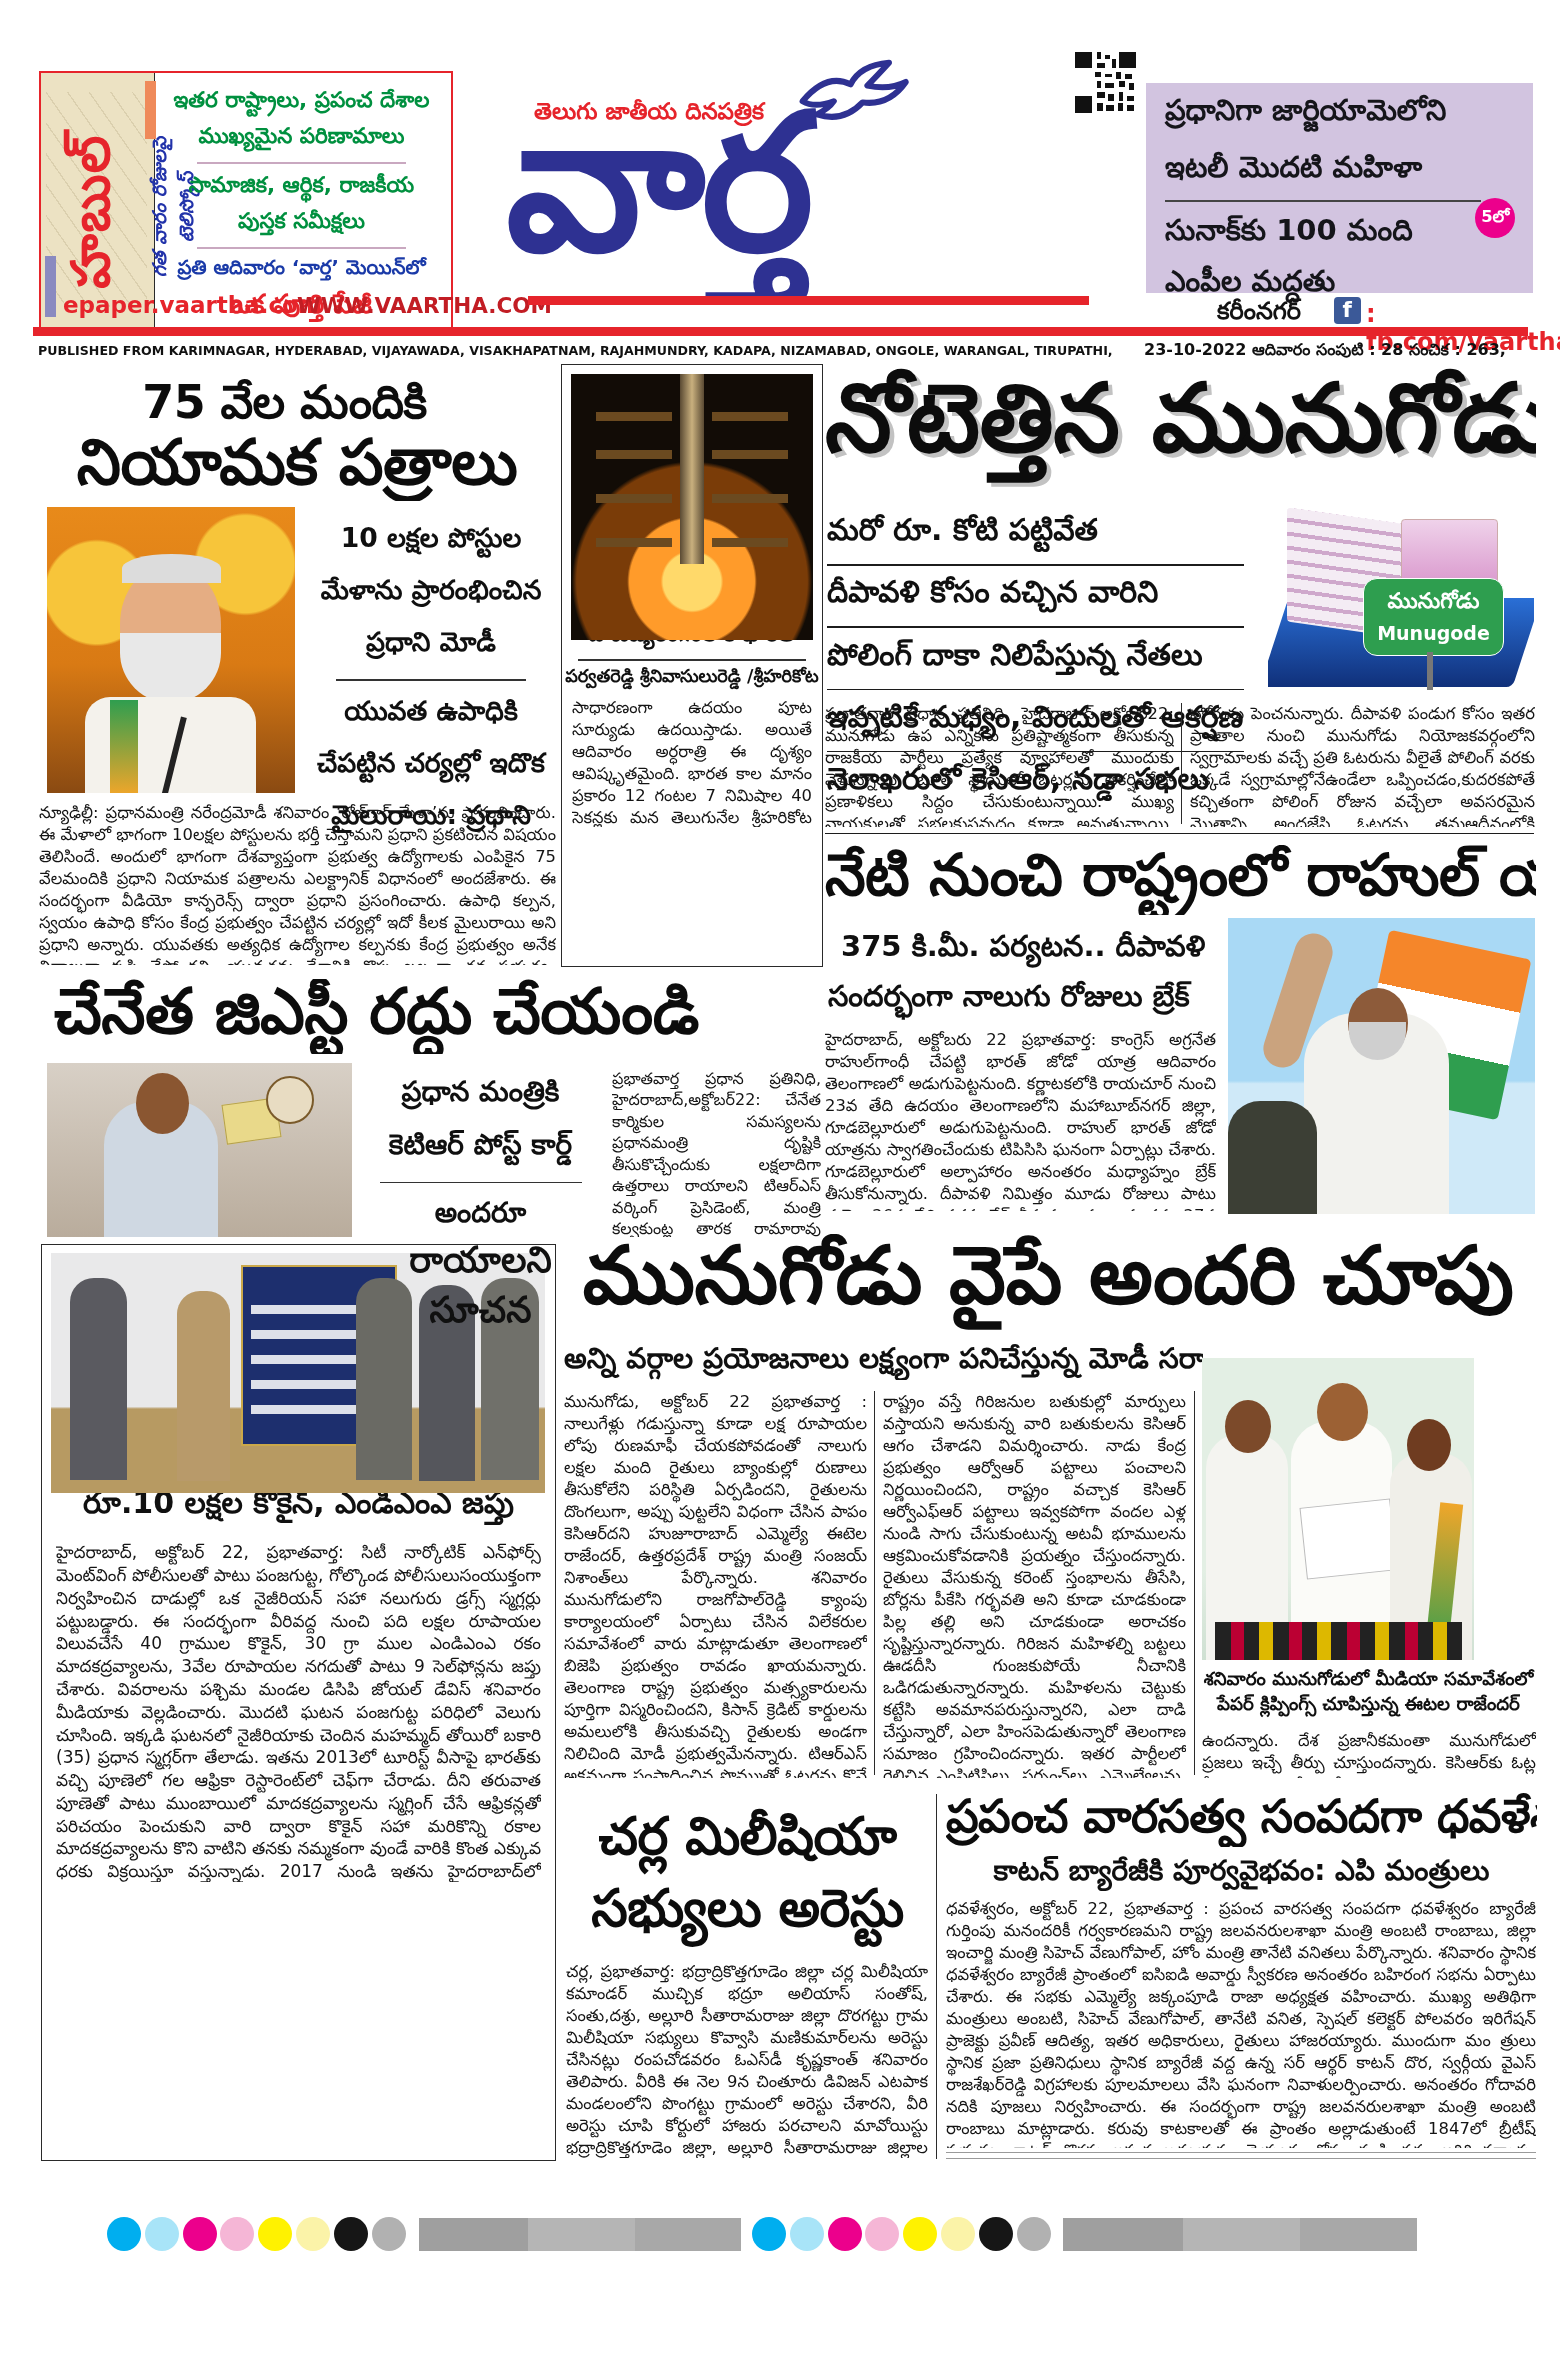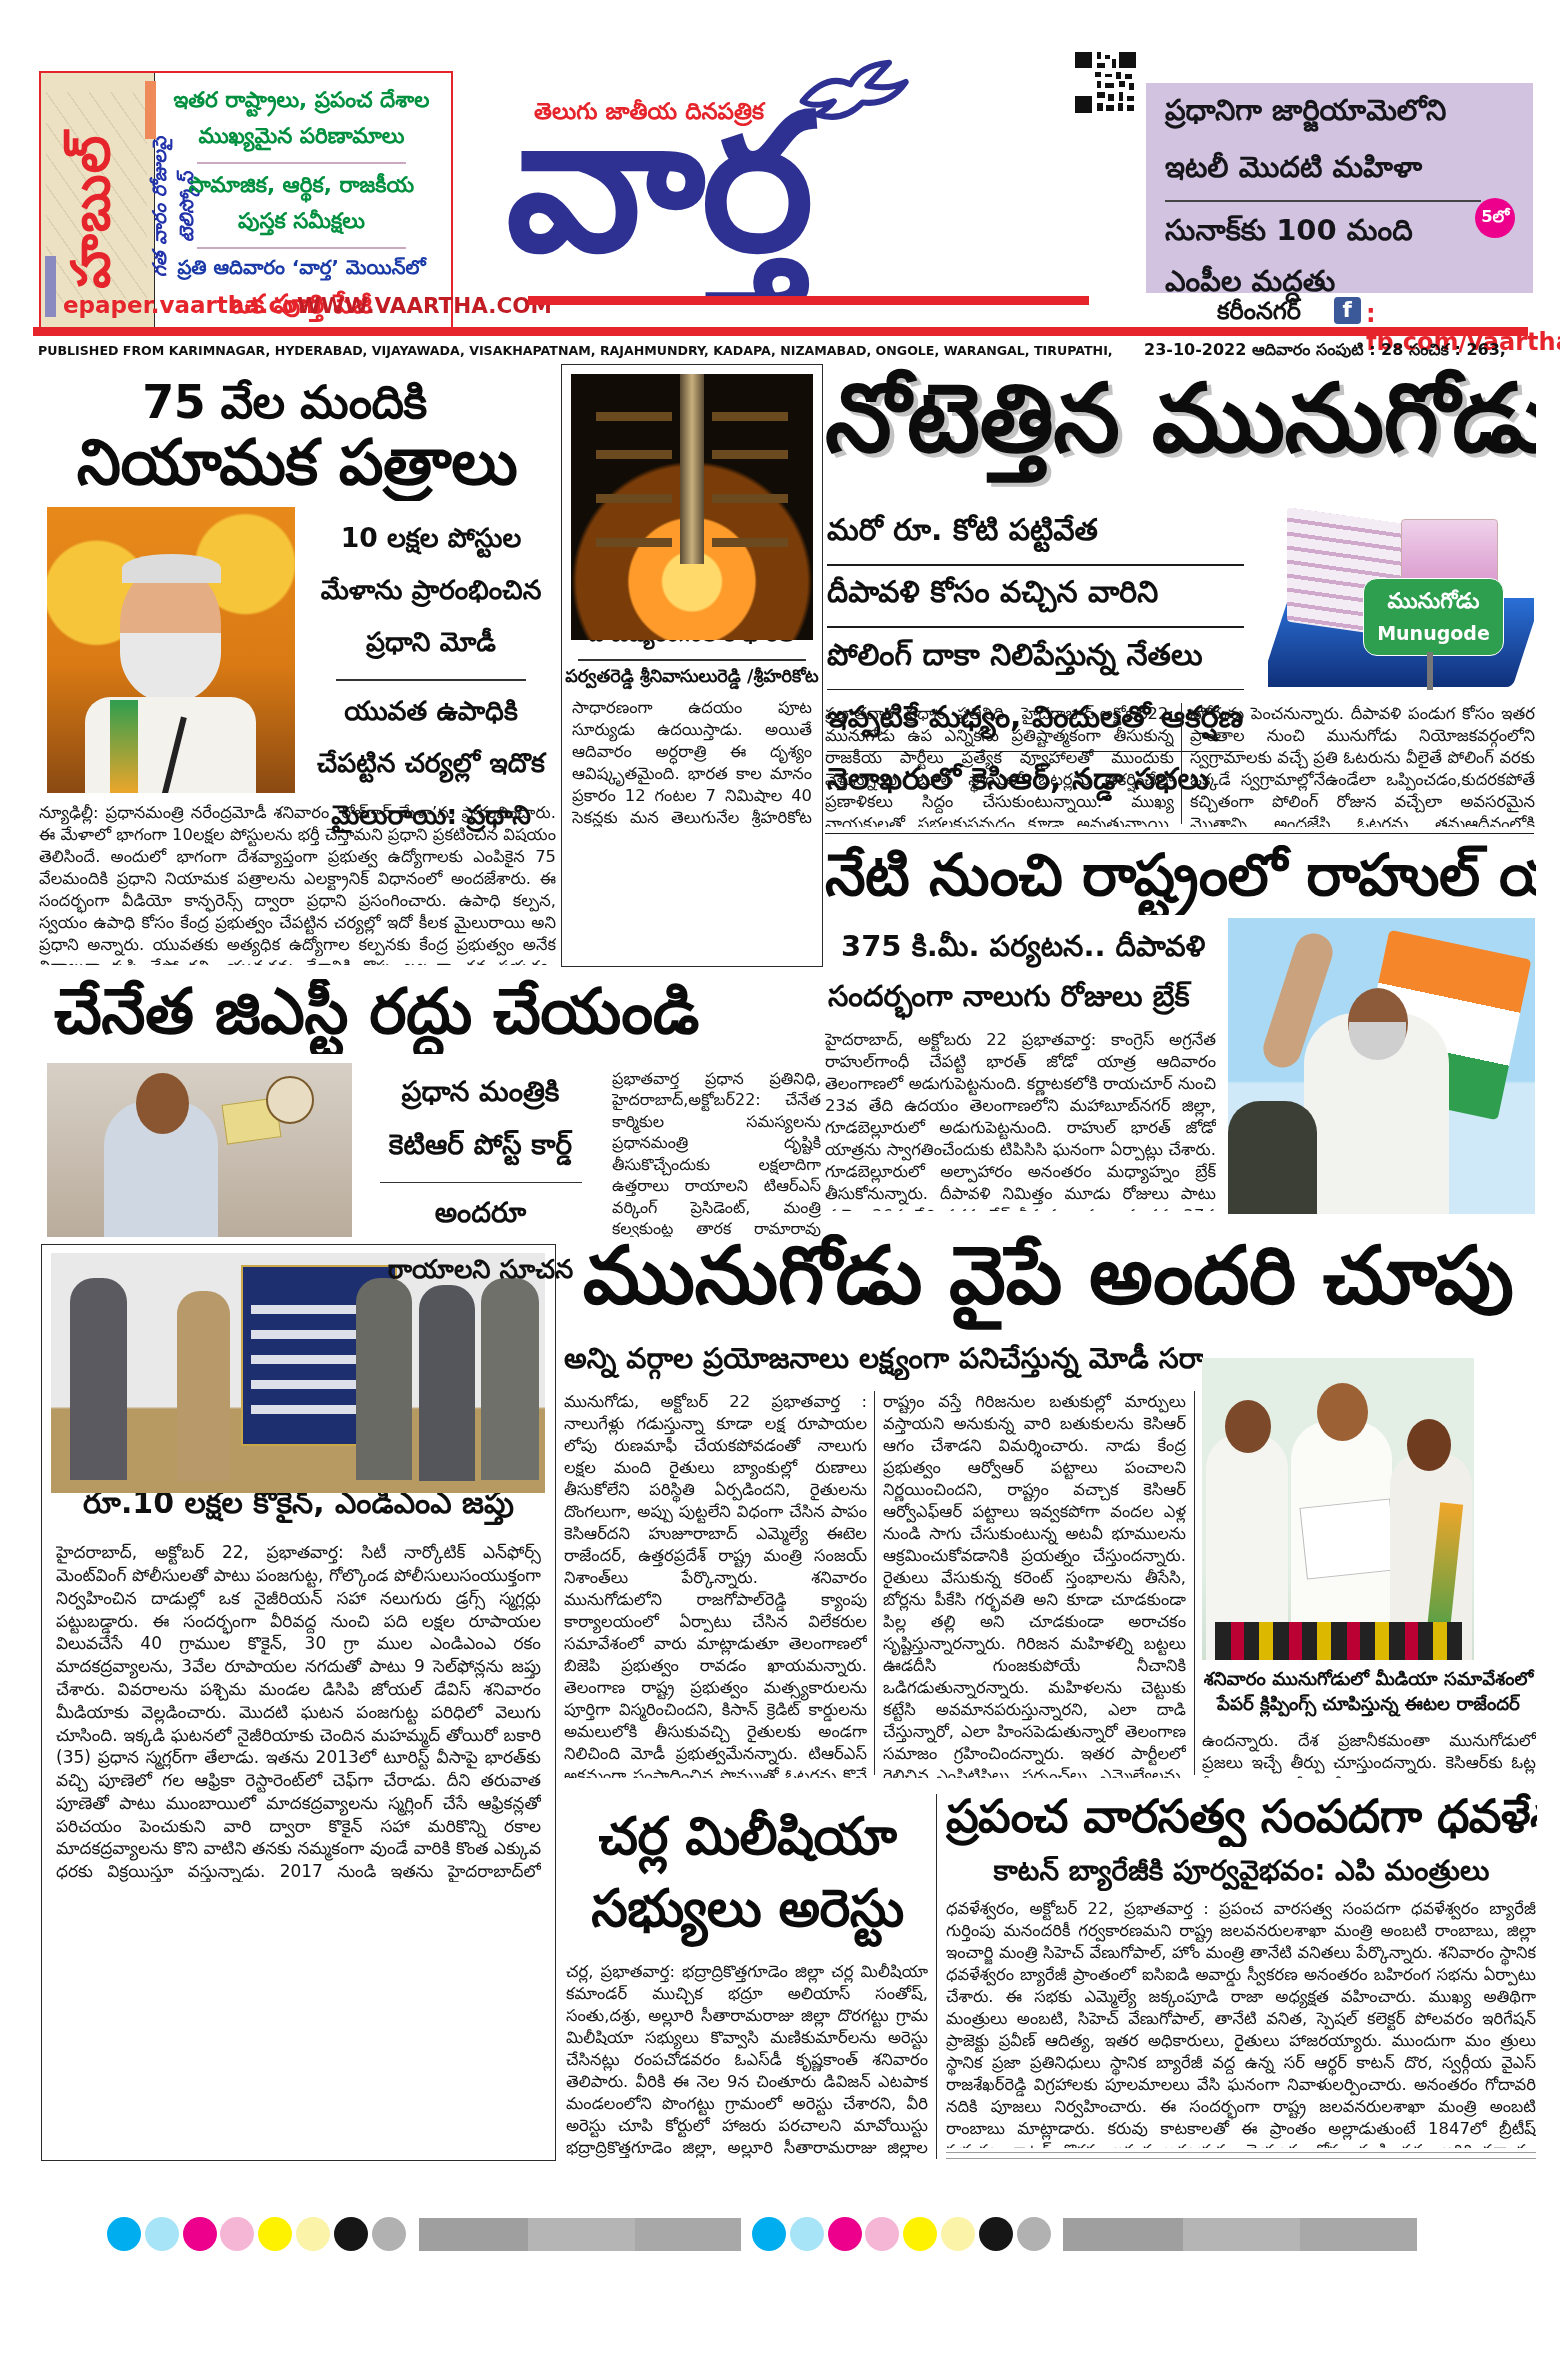--- a/index.html
+++ b/index.html
@@ -237,21 +237,21 @@
     <div style="position:absolute;left:57px;top:38px;width:114px;height:137px;border-radius:44px 44px 0 0;background:#cfd8e2;"></div>
     <div style="position:absolute;left:89px;top:10px;width:53px;height:61px;border-radius:50%;background:#8a5631;"></div>
     <div style="position:absolute;left:177px;top:38px;width:53px;height:38px;background:#e9d98a;border:1.3px solid #b5a14e;transform:rotate(-8deg);"></div>
     <div style="position:absolute;right:38px;top:12.6px;width:44px;height:44px;border-radius:50%;background:#e8dcc2;border:2.5px solid #7a5a2a;"></div>
   </div>
   <div class="abs c" style="left:357px;top:1075px;width:247px;">
     <div class="sub" style="font-size:28px;">ప్రధాన మంత్రికి</div>
     <div class="sub" style="font-size:28px;margin-top:12.6px;">కెటిఆర్ పోస్ట్ కార్డ్</div>
     <div style="margin:14px auto 0;width:202px;height:1.9px;background:#333;"></div>
     <div class="sub" style="font-size:28px;margin-top:12.6px;">అందరూ</div>
-    <div class="sub" style="font-size:26px;margin-top:18px;">రాయాలని సూచన</div>
+    <div class="sub" style="font-size:36px;margin-top:3px;">రాయాలని సూచన</div>
   </div>
   <div class="abs j bodytxt clip" style="left:612px;top:1068px;width:209px;height:169px;font-size:16px;">
     <span>ప్రభాతవార్త ప్రధాన ప్రతినిధి, హైదరాబాద్,అక్టోబర్22: చేనేత కార్మికుల సమస్యలను ప్రధానమంత్రి దృష్టికి తీసుకొచ్చేందుకు లక్షలాదిగా ఉత్తరాలు రాయాలని టిఆర్ఎస్ వర్కింగ్ ప్రెసిడెంట్, మంత్రి కల్వకుంట్ల తారక రామారావు పిలుపునిచ్చారు. ఈ క్రమంలో శనివారం తాను కూడా ప్రధాని నరేంద్రమోడీకి ఒక పోస్ట్ కార్డుని రాశారు. చేనేత కార్మికులకు సంబంధించిన పలు సమస్యలను తన పోస్ట్ కార్డులో ప్రస్తావించిన కెటిఆర్ ప్రధానంగా చేనేత వస్త్రాలు,చేనేత ఉత్పత్తులపై ఉన్న</span>
     
   </div>
 
   <div class="abs c hl" style="left:569px;top:1881px;width:357px;font-size:52px;">సభ్యులు అరెస్టు</div>
   <div class="abs c hl" style="left:569px;top:1809px;width:357px;font-size:52px;">చర్ల మిలీషియా</div>
   <div class="abs j bodytxt clip" style="left:566px;top:1961px;width:362px;height:197px;">చర్ల, ప్రభాతవార్త: భద్రాద్రికొత్తగూడెం జిల్లా చర్ల మిలీషియా కమాండర్ ముచ్చిక భద్రూ అలియాస్ సంతోష్, సంతు,దశ్రు, అల్లూరి సీతారామరాజు జిల్లా దొరగట్టు గ్రామ మిలీషియా సభ్యులు కొవ్వాసి మణికుమార్‌లను అరెస్టు చేసినట్లు రంపచోడవరం ఓఎస్‌డీ కృష్ణకాంత్ శనివారం తెలిపారు. వీరికి ఈ నెల 9న చింతూరు డివిజన్ ఎటపాక మండలంలోని పొంగట్టు గ్రామంలో అరెస్టు చేశారని, వీరి అరెస్టు చూపి కోర్టులో హాజరు పరచాలని మావోయిస్టు భద్రాద్రికొత్తగూడెం జిల్లా, అల్లూరి సీతారామరాజు జిల్లాల డివిజన్ కార్యదర్శి ఆజాద్ పత్రికలకు ప్రకటన విడుదల చేశారు. వారం రోజులుగా వారి మావోయిస్టుల జాడ తెలపాలని చిత్రహింసలకు గురి చేస్తున్నారని, పోలీసుల అదుపులో ఉన్న సంతు, మణిలకు ఎటువంటి ప్రాణహానీ తలపెట్టవద్దని ఆజాద్ హెచ్చరికలతో అధికారపార్టీ నాయకులు ఆందోళన చేసిన 13రోజుల అనంతరం అరెస్టు చూపించినట్లు తెలుస్తుంది. పోలీసులు అదుపులోకి తీసుకున్న క్రమంలో వీరివద్ద ఐరన్‌ముక్కలు, ఒకప్రెషర్ కుక్కర్ లభ్యమయ్యాయని సమాచారం.</div>
 

